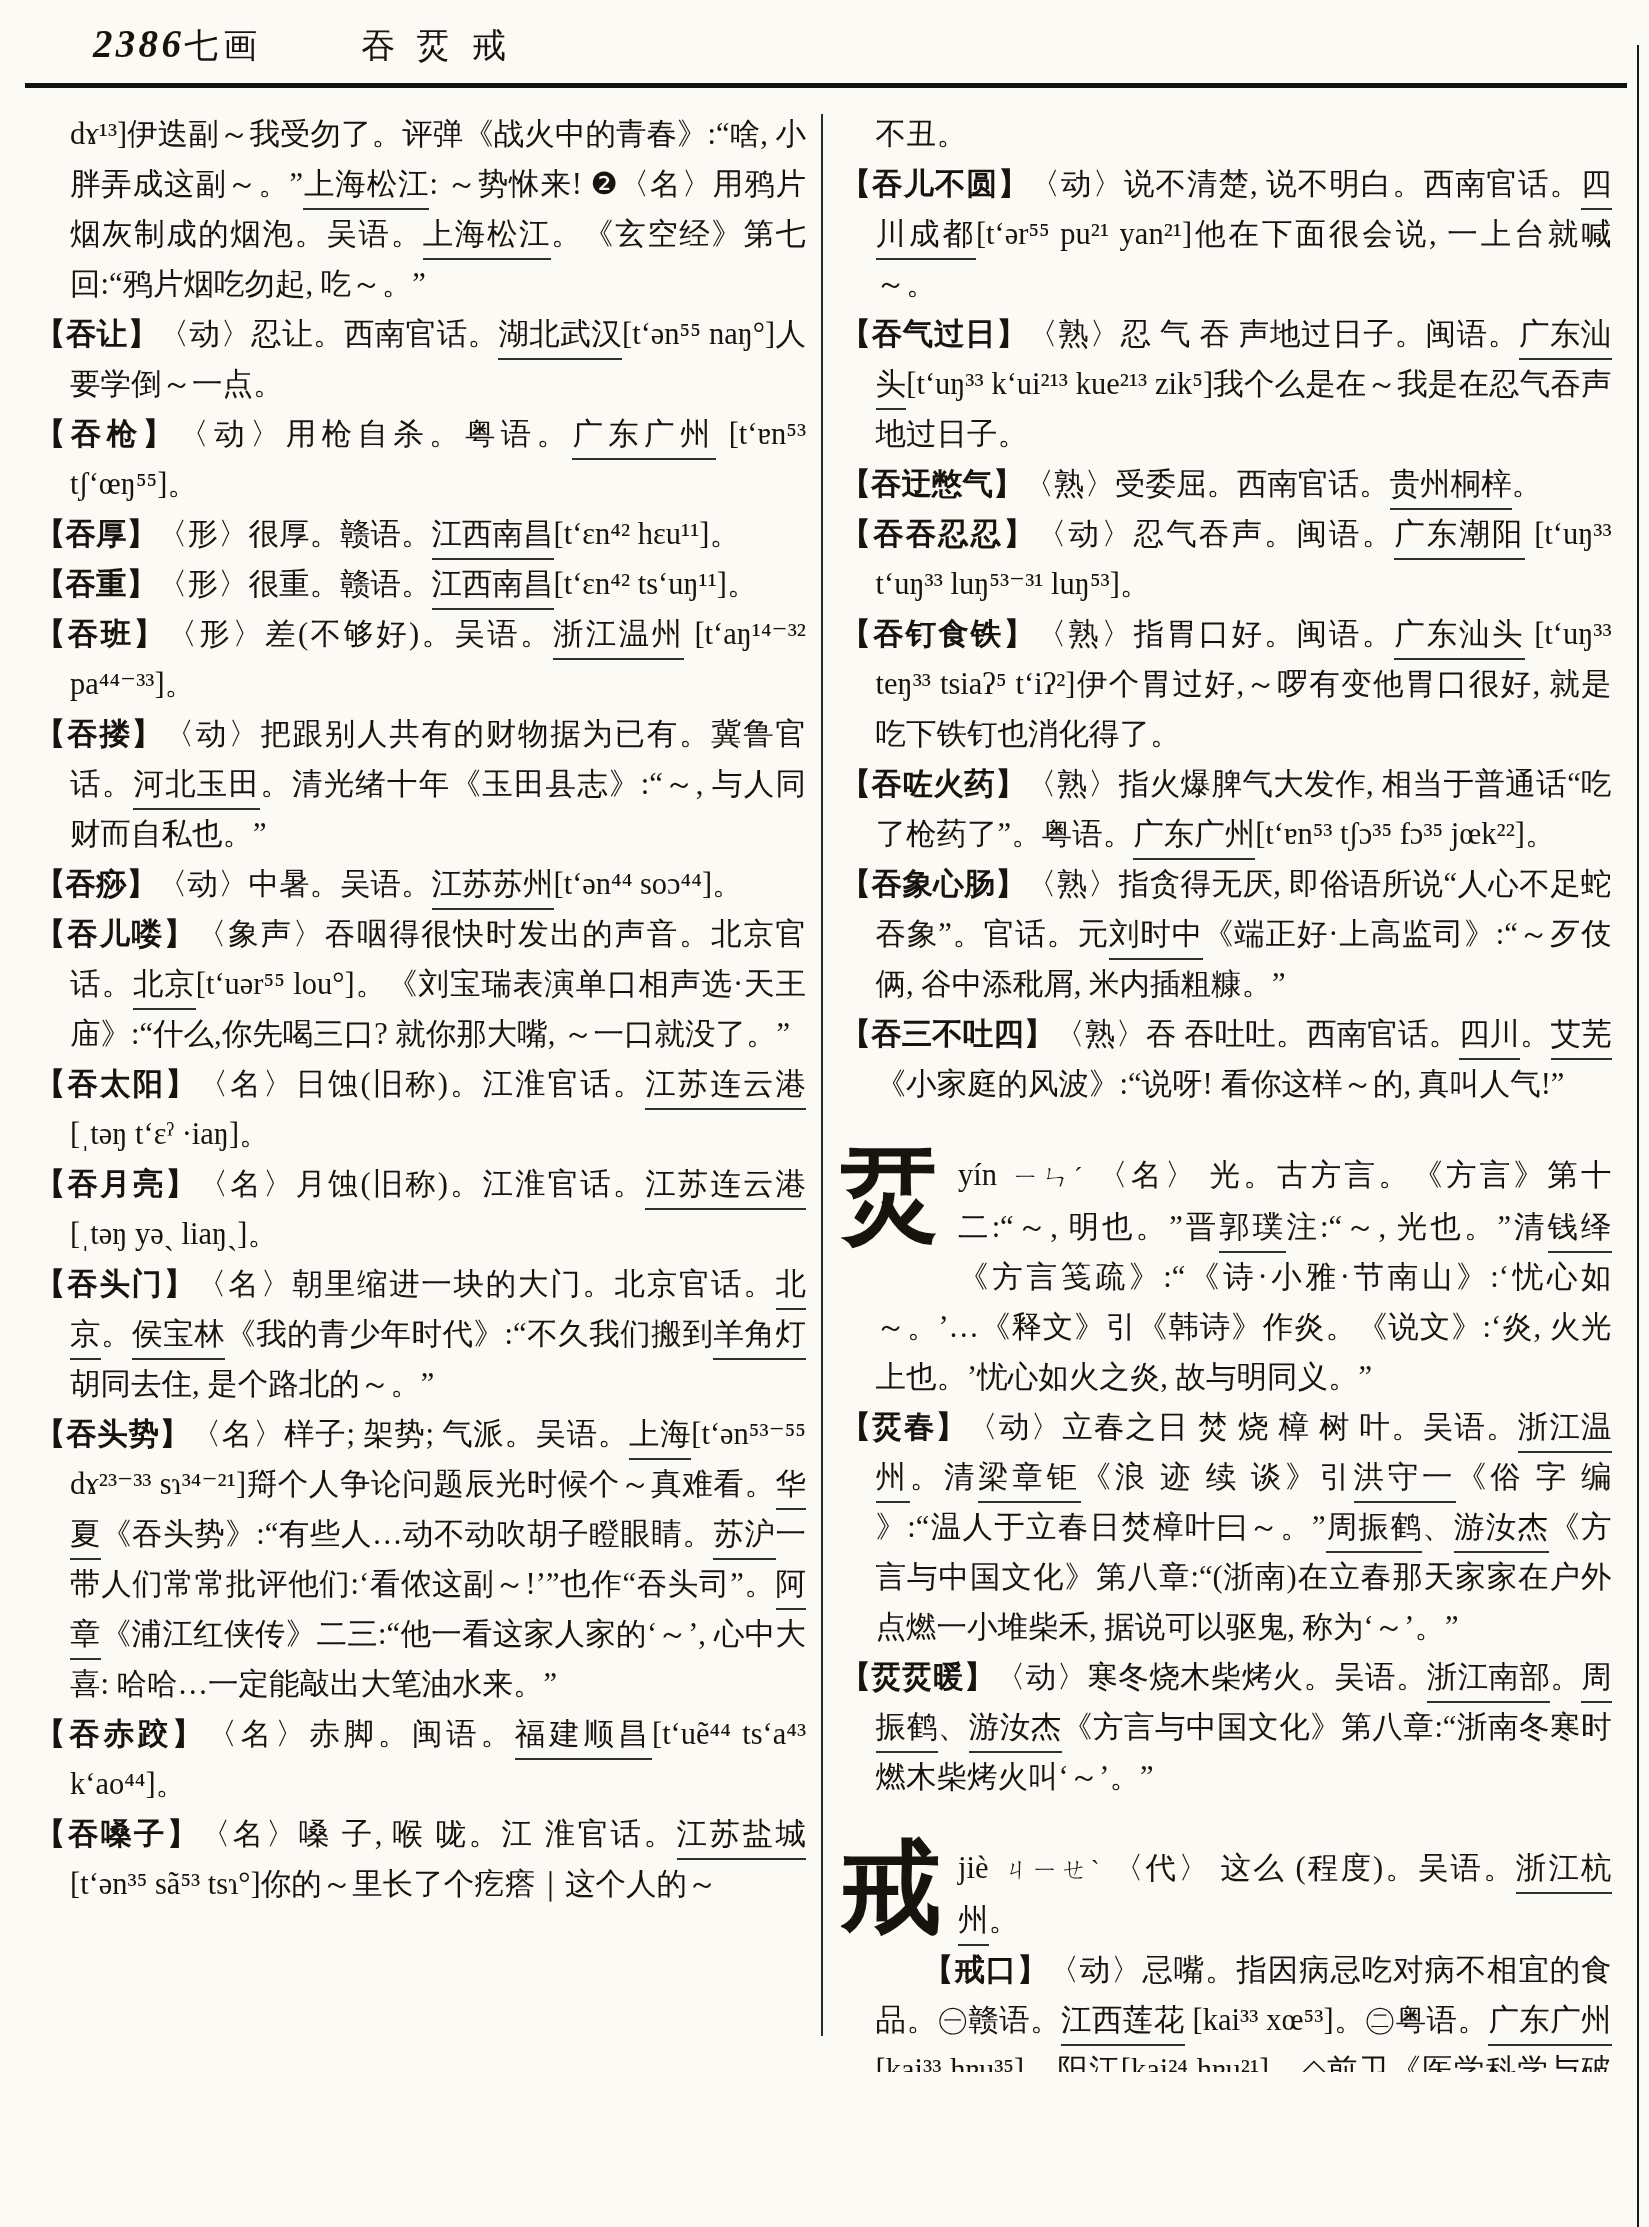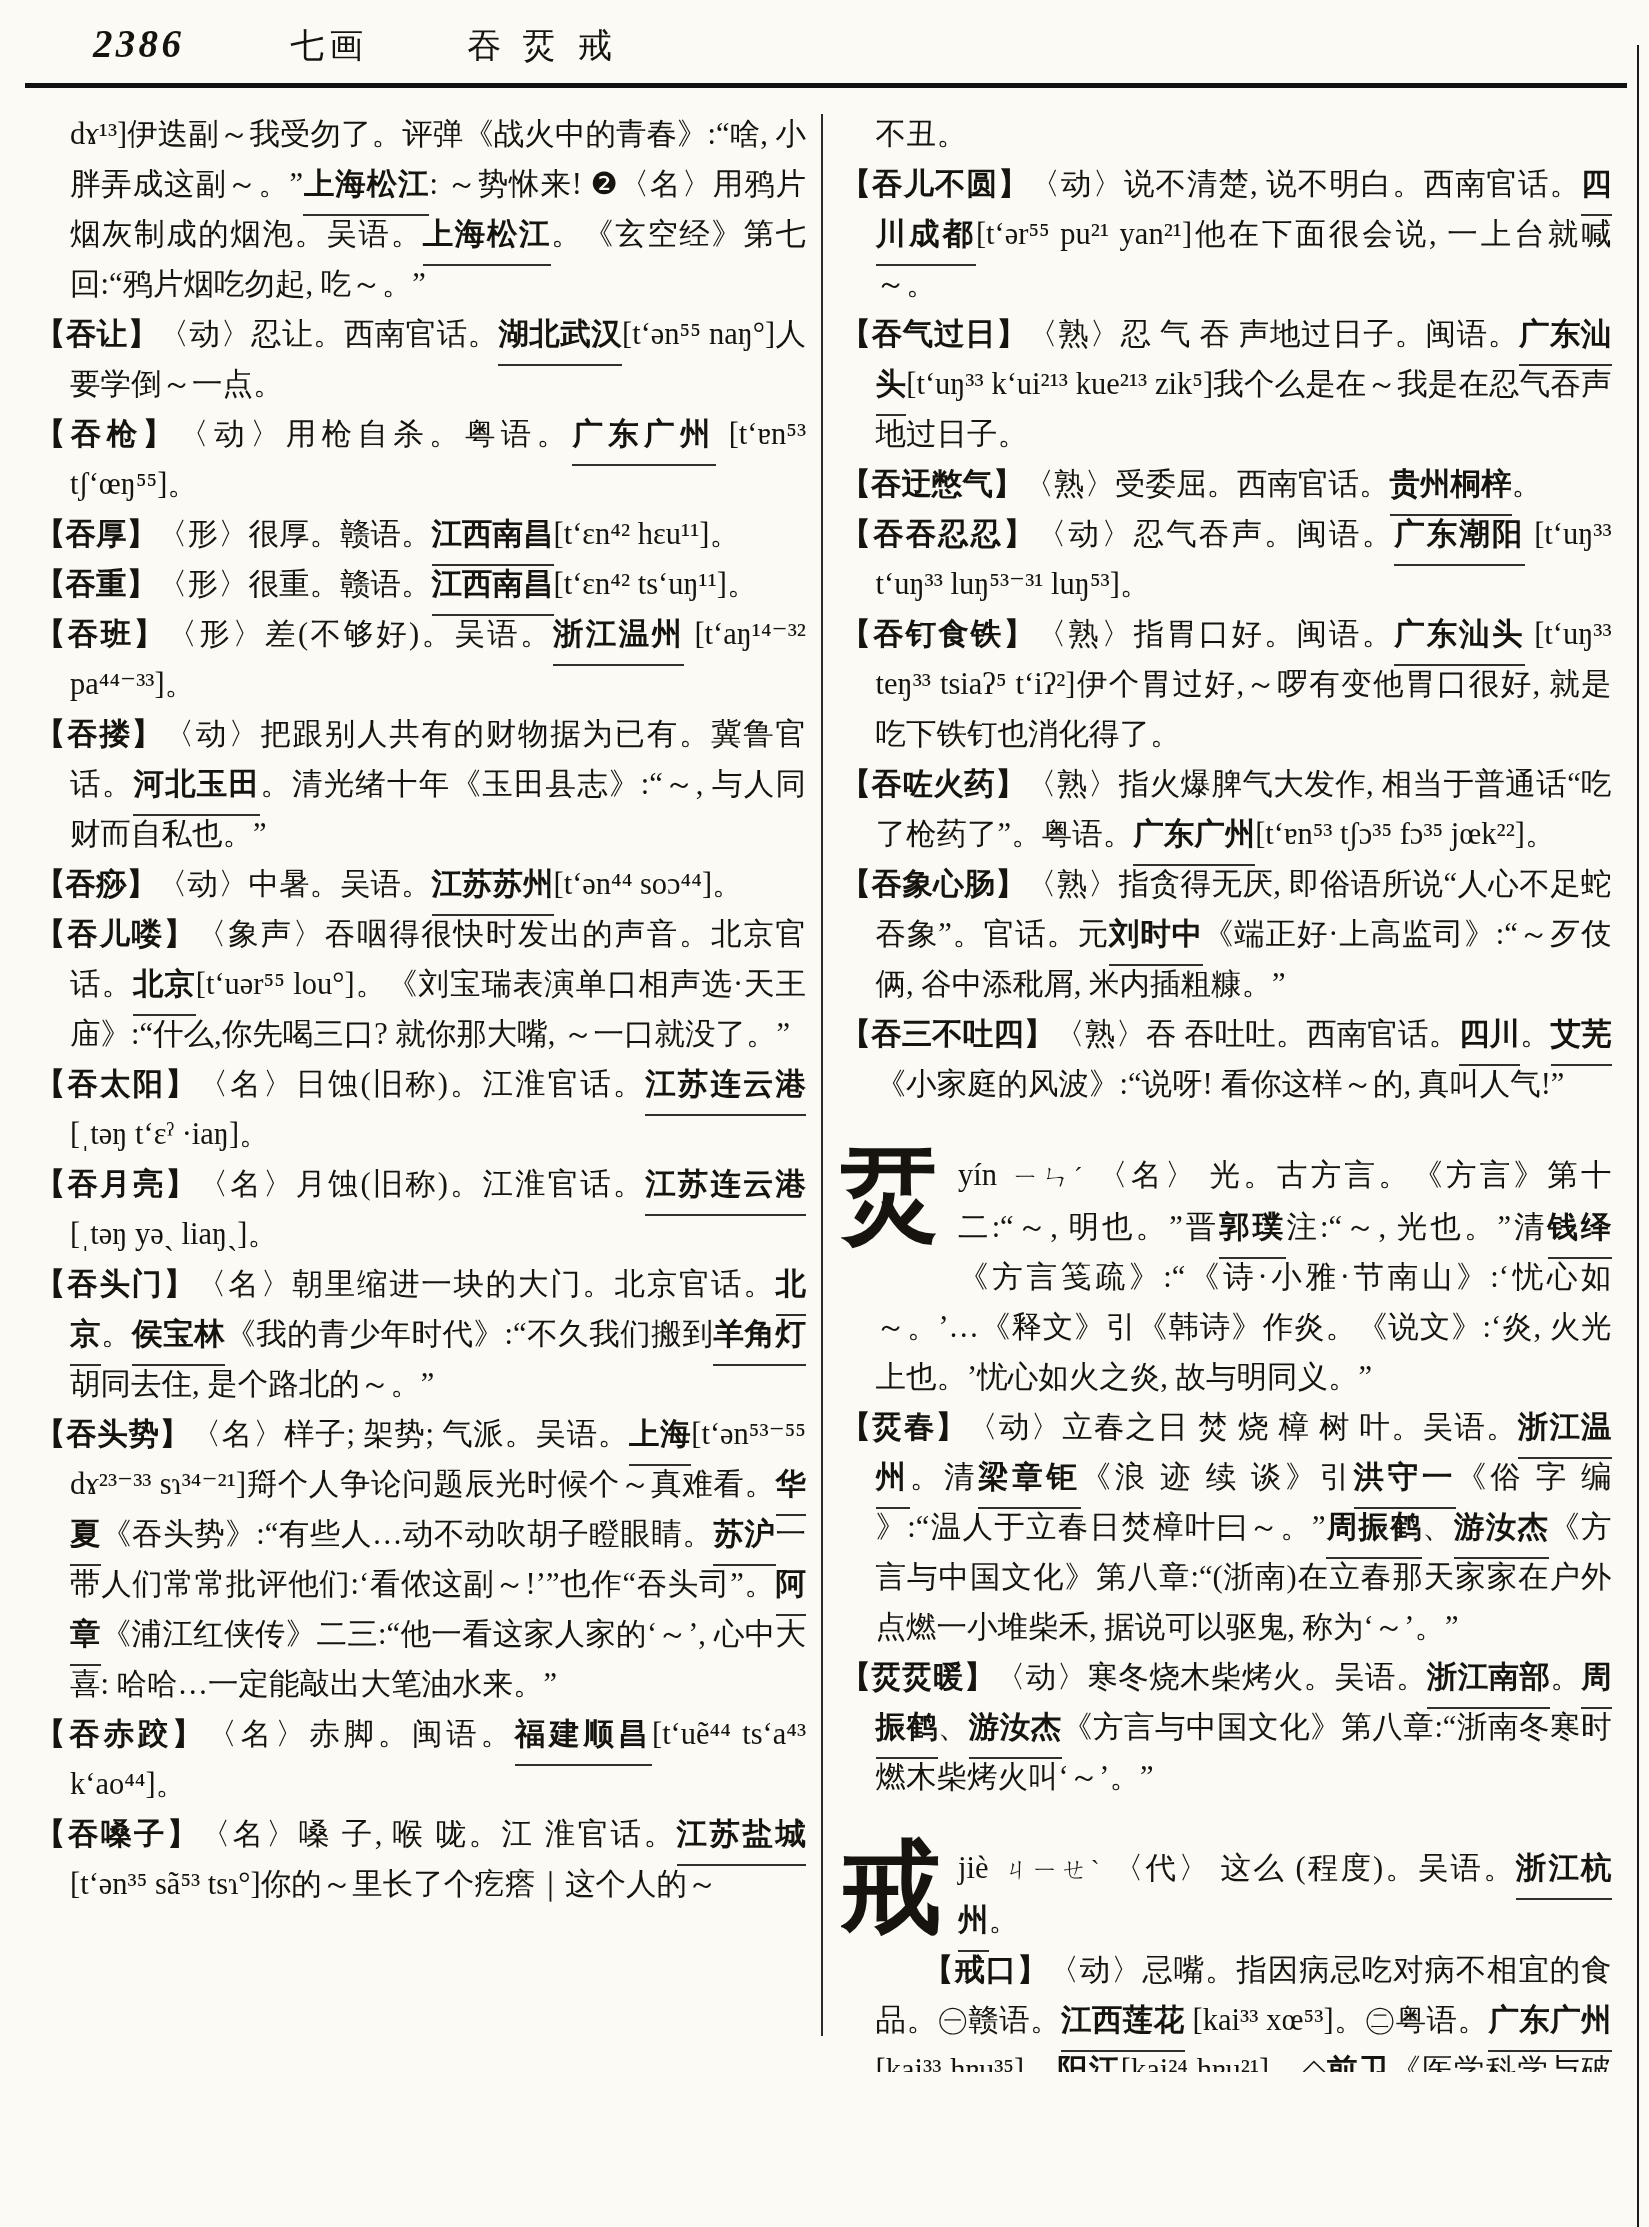--- a/index.html
+++ b/index.html
@@ -6,34 +6,34 @@
   body{
     width:1650px;height:2227px;
     background:#fbfaf5;color:#17140f;
     font-family:"Liberation Serif","DejaVu Serif",serif;
     position:relative;overflow:hidden;
   }
   .page{position:relative;width:1650px;height:2227px;}
   .scan-edge{position:absolute;top:45px;right:10.7px;width:2.5px;bottom:0;background:#1a1a1a;}
   .header{padding:21.4px 0 0 69px;display:flex;align-items:baseline;}
   .pageno{font-size:39px;font-weight:bold;font-style:italic;letter-spacing:3.3px;margin-left:24px;}
-  .stroke{font-size:34px;margin-left:106px;letter-spacing:5px;}
+  .stroke{font-size:34px;letter-spacing:5px;}
   .heads{font-size:34px;margin-left:99px;letter-spacing:21.4px;}
   .rule{height:5px;background:#121212;margin:13.2px 23px 0 25px;}
   .cols{display:flex;padding:21.4px 8.2px 0 35px;height:1963px;overflow:hidden;}
   .col{width:771px;overflow:hidden;height:100%;}
   .col-divider{width:1.6px;background:#2b2b2b;margin:5px 18px 0 15px;height:1922px;}
   .entry{
     font-size:30.5px;line-height:50px;
     padding-left:35px;text-indent:-35px;
     text-align:justify;
   }
   .cont{text-indent:0;}
   .head{font-weight:bold;}
-  .u{border-bottom:2.5px solid #30302d;padding-bottom:13px;font-weight:bold;}
+  .u{border-bottom:2.5px solid #30302d;padding-bottom:7px;}
   .centry{text-indent:0;}
   .bigchar{
     float:left;font-size:101px;line-height:1.05;font-weight:bold;
     padding:33px 16.5px 5px 0;margin-left:-35px;
   }
   .cpad{display:block;height:41px;}
   .pinyin{margin-right:13.2px;}
   .zhuyin{font-size:25px;margin-right:10px;letter-spacing:1.6px;}
 </style>
 </head>

